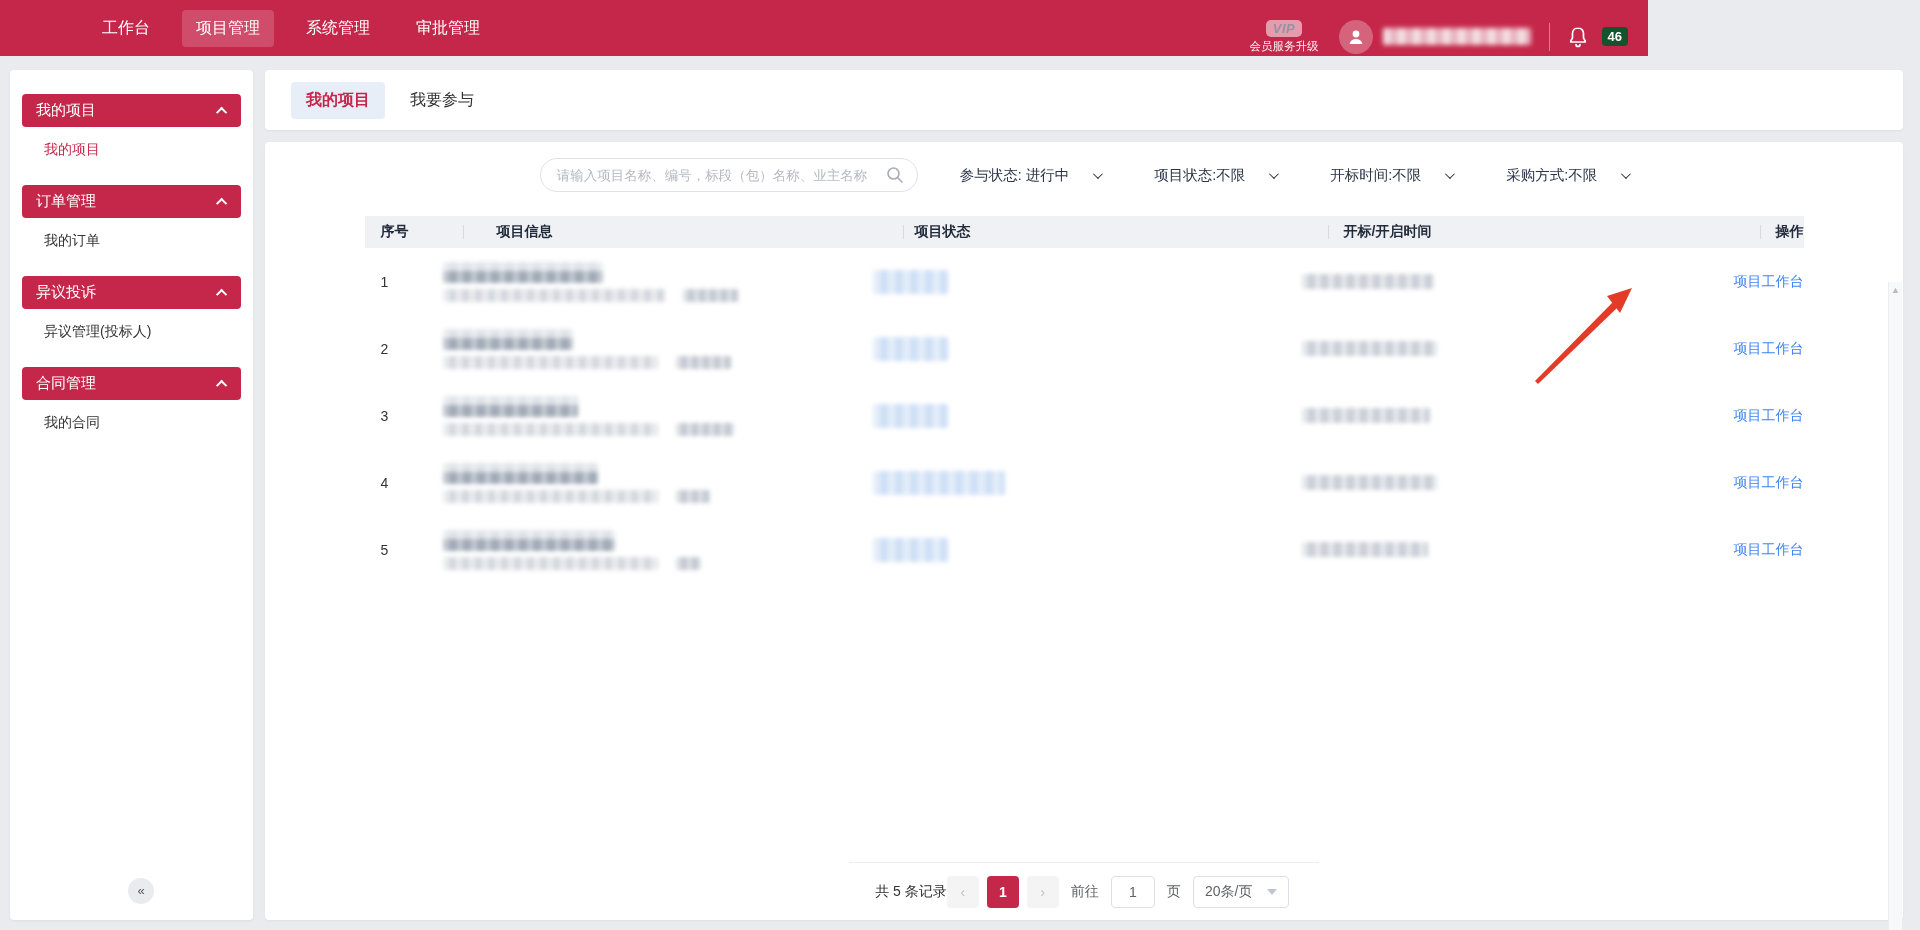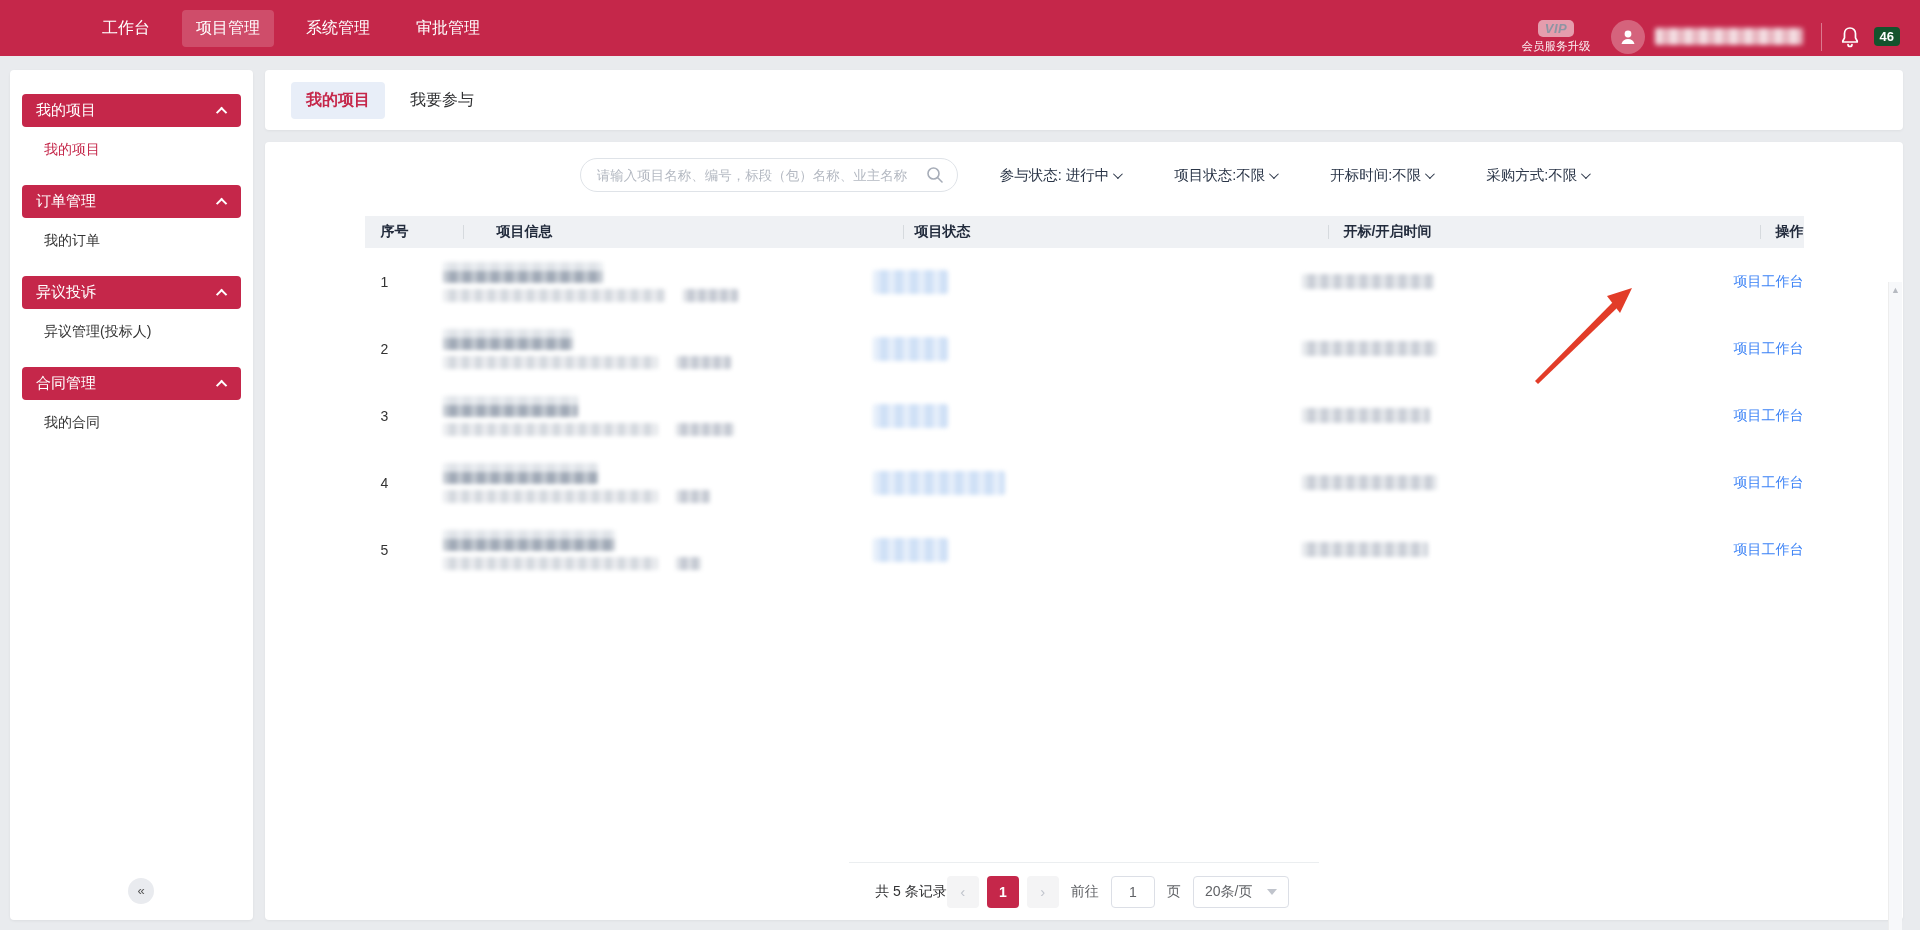--- a/index.html
+++ b/index.html
@@ -1,21 +1,21 @@
 <!DOCTYPE html>
 <html><head>
 <meta charset="utf-8">
 <style>
   * { margin:0; padding:0; box-sizing:border-box; }
   html,body { width:1920px; height:930px; font-family:"Liberation Sans", sans-serif; }
   body { background:#e9ebee; overflow:hidden; }
   .page { position:relative; width:1920px; height:930px; }
 
   
-  .navbar { position:absolute; left:0; top:0; width:1920px; height:56px;
+  .navbar { position:absolute; left:0; top:0; width:1648px; height:56px;
     background:#c5274a; display:flex; align-items:center; padding:0 20px 0 88px; color:#fff; }
   .nav-menu { display:flex; align-items:center; gap:18px; }
   .nav-item { font-size:16px; padding:8px 14px; border-radius:4px; cursor:pointer; white-space:nowrap; }
   .nav-item.active { background:rgba(255,255,255,.18); }
   .nav-right { margin-left:auto; display:flex; align-items:center; gap:14px;margin-top:17px; }
   .vip { display:flex; flex-direction:column; align-items:center; margin-right:6px; cursor:pointer; }
   .vip-badge { background:rgba(255,255,255,.55); color:#8d95a3; font-weight:800; font-style:italic;
     font-size:13px; padding:1px 7px; border-radius:5px; letter-spacing:.5px; }
   .vip-caption { font-size:11.5px; color:rgba(255,255,255,.92); margin-top:2px; }
   .avatar { width:34px; height:34px; border-radius:50%; background:rgba(255,255,255,.28);
@@ -50,21 +50,21 @@
   .tab.active { background:#e8eef8; color:#c5274a; font-weight:700; }
 
   .content-card { margin-top:12px; height:778px; display:flex; flex-direction:column; position:relative; }
   .toolbar { display:flex; align-items:center; padding:16px 26px 14px 26px; gap:0; }
   .search-box { position:relative; width:378px; }
   .search-box input { width:100%; height:34px; border:1px solid #dfe3e8; border-radius:17px;
     padding:0 38px 0 16px; font-size:13.5px; color:#333; outline:none; font-family:"Liberation Sans",sans-serif; }
   .search-box input::placeholder { color:#b4b9c2; }
   .search-icon { position:absolute; right:14px; top:8px; }
   .filters { display:flex; align-items:center; margin-left:42px; gap:54px; }
-  .filter { display:flex; align-items:center; gap:4px; font-size:14.5px; color:#2a3547; cursor:pointer; white-space:nowrap; }
+  .filter { display:flex; align-items:center; gap:24px; font-size:14.5px; color:#2a3547; cursor:pointer; white-space:nowrap; }
   .chev-down { width:7px; height:7px; border-right:1.6px solid #2a3547; border-bottom:1.6px solid #2a3547;
     transform:rotate(45deg) translateY(-2px); }
 
   
   .thead { margin-top:10px; height:32px; background:#eff1f4; display:flex; align-items:center;
     padding-left:16px; font-size:14px; font-weight:700; color:#222b3c; }
   .th { position:relative; display:flex; align-items:center; height:100%; }
   .th + .th::before { content:""; position:absolute; left:0; top:9px; width:1px; height:14px; background:#d6dade; }
   .col-no { width:40px; }
   .col-info { width:440px; padding-left:34px;margin-left:42px; }

